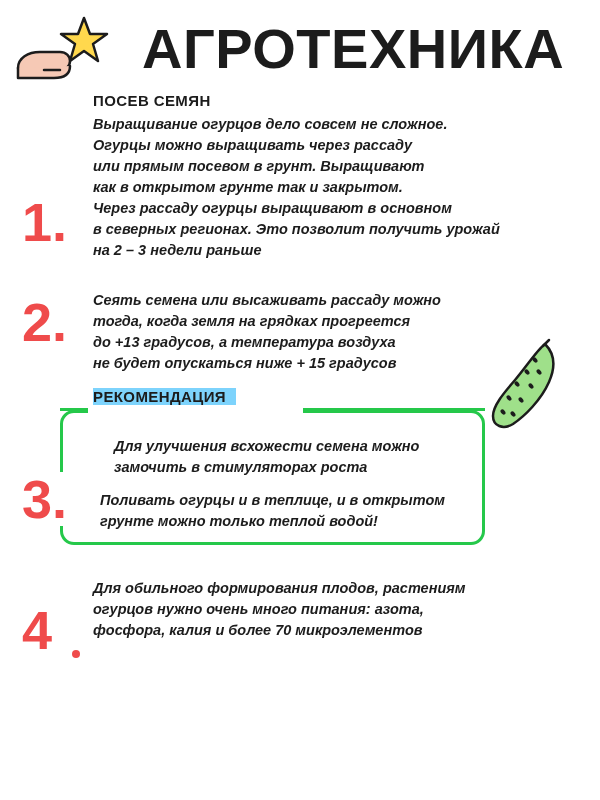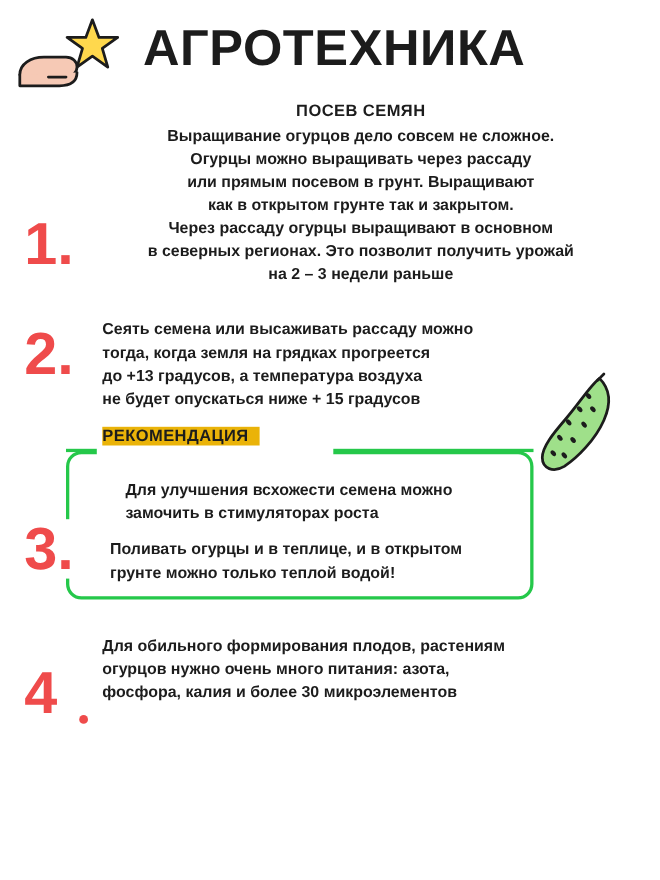--- a/index.html
+++ b/index.html
@@ -26,23 +26,23 @@
   }
   .hand-icon {
     position: absolute;
     left: 14px;
     top: 8px;
     width: 100px;
     height: 70px;
   }
   .title {
     position: absolute;
-    left: 130px;
+    left: 142px;
     top: 8px;
-    font-size: 46px;
+    font-size: 56px;
     font-weight: bold;
     letter-spacing: 0.5px;
     color: #1c1c1c;
     font-family: "Liberation Sans", sans-serif;
     white-space: nowrap;
   }
 
   
   .step-num {
     position: absolute;
@@ -63,32 +63,33 @@
     color: #1c1c1c;
     letter-spacing: 0.4px;
     margin-bottom: 5px;
   }
   .body-text {
     font-size: 14.5px;
     font-weight: bold;
     color: #1c1c1c;
     line-height: 1.45;
     white-space: pre-line;
+    font-style: italic;
   }
 
   
   .rec-head {
     position: absolute;
     left: 93px;
     top: 388px;
     font-size: 15px;
     font-weight: bold;
     color: #1c1c1c;
     letter-spacing: 0.4px;
-    background: #eab308;
+    background: #7dd3fc;
     padding-right: 10px;
     z-index: 3;
   }
   .rec-box {
     position: absolute;
     left: 60px;
     top: 410px;
     width: 425px;
     height: 135px;
     border: 3px solid #25c84a;
@@ -148,21 +149,21 @@
       <path d="M4,52 L4,62 L40,62 C50,62 56,58 56,50" fill="#f6c9b5" stroke="#1c1c1c" stroke-width="2.5" stroke-linejoin="round" stroke-linecap="round"></path>
       <line x1="30" y1="54" x2="46" y2="54" stroke="#1c1c1c" stroke-width="2.5" stroke-linecap="round"></line>
     </svg>
   </span>
 
   <div class="title">АГРОТЕХНИКА</div>
 </div>
 
 <div class="step-num" style="left:22px; top:195px;">1.</div>
 
-<div class="block" style="left:93px; top:92px; width:470px;text-align:center;">
+<div class="block" style="left:93px; top:92px; width:470px;">
   <div class="sub-head">ПОСЕВ СЕМЯН</div>
   <div class="body-text">Выращивание огурцов дело совсем не сложное.
 Огурцы можно выращивать через рассаду
 или прямым посевом в грунт. Выращивают
 как в открытом грунте так и закрытом.
 Через рассаду огурцы выращивают в основном
 в северных регионах. Это позволит получить урожай
 на 2 – 3 недели раньше</div>
 </div>
 
@@ -210,14 +211,14 @@
   <div class="body-text">Поливать огурцы и в теплице, и в открытом
 грунте можно только теплой водой!</div>
 </div>
 
 <div class="step-num" style="left:22px; top:603px;">4</div>
 <div style="position:absolute; left:72px; top:650px; width:8px; height:8px; border-radius:50%; background:#ef4b4b;"></div>
 
 <div class="block" style="left:93px; top:578px; width:480px;">
   <div class="body-text">Для обильного формирования плодов, растениям
 огурцов нужно очень много питания: азота,
-фосфора, калия и более 30 микроэлементов</div>
+фосфора, калия и более 70 микроэлементов</div>
 </div>
 
 </body></html>

